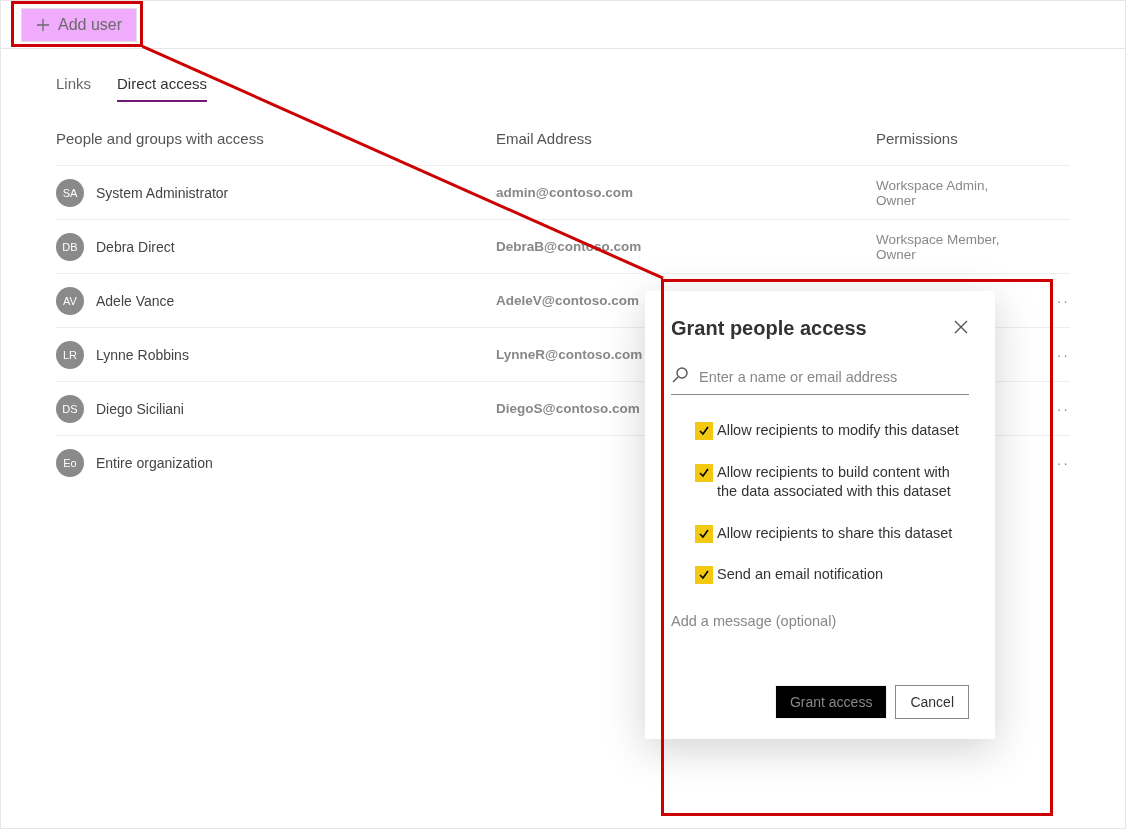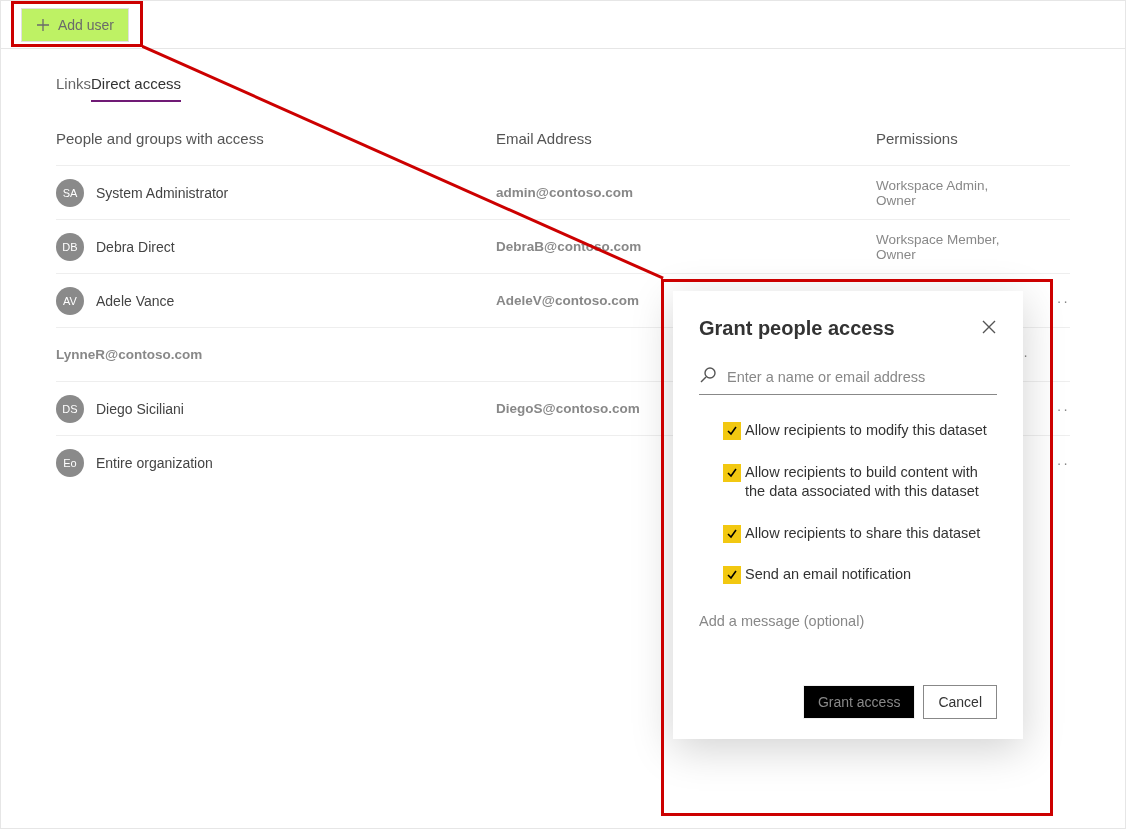--- a/index.html
+++ b/index.html
@@ -4,28 +4,28 @@
 <style>
   * { box-sizing: border-box; margin: 0; padding: 0; }
   html, body { width: 1126px; height: 829px; font-family: "Segoe UI", Arial, sans-serif; background: #ffffff; color: #323130; }
   .page { position: relative; width: 1126px; height: 829px; border: 1px solid #e6e6e6; overflow: hidden; }
 
   
   .toolbar { height: 48px; border-bottom: 1px solid #e6e6e6; display: flex; align-items: center; padding-left: 20px; }
   .add-user-btn {
     display: flex; align-items: center; gap: 8px;
     height: 34px; padding: 0 14px;
-    background: #bef264; border: 1px solid #e0e0e0;
-    color: #6a6a6a; font-size: 14px; cursor: pointer;
+    background: #f0abfc; border: 1px solid #e0e0e0;
+    color: #6a6a6a; font-size: 16px; cursor: pointer;
   }
   .plus-icon { display:inline-flex; }
   .plus-icon svg { stroke:#6a6a6a; }
 
   
-  .tabs { display: flex; padding-left: 55px; margin-top: 26px; font-size: 15px; }
+  .tabs { display: flex; gap: 26px; padding-left: 55px; margin-top: 26px; font-size: 15px; }
   .tab { color: #666; cursor: pointer; padding-bottom: 8px; }
   .tab.active { color: #333; font-weight: 500; border-bottom: 2px solid #701a75; }
 
   
   .table-wrap { margin-top: 28px; padding: 0 55px 0 55px; }
   .thead {
     display: grid;
     grid-template-columns: 440px 380px 1fr;
     color: #555; font-size: 15px; font-weight: 400;
     padding-bottom: 18px;
@@ -54,21 +54,21 @@
     position: absolute; border: 3px solid #cc0000; pointer-events: none;
   }
   .callout-line {
     position: absolute; background: #cc0000; height: 3px; transform-origin: 0 0; pointer-events:none;
   }
 
   
   .dialog {
     position: absolute;
     width: 350px;
-    left: 672px; top: 290px;
+    left: 644px; top: 290px;
     background: #fff;
     box-shadow: 0 10px 40px rgba(0,0,0,0.18);
     padding: 26px 26px 20px 26px;
   }
   .dialog-header { display:flex; justify-content: space-between; align-items: center; margin-bottom: 26px; }
   .dialog-title { font-size: 20px; font-weight: 600; color: #333; }
   .close-btn { cursor: pointer; color:#555; }
   .search-row { display:flex; align-items:center; gap:10px; border-bottom:1px solid #888; padding-bottom:6px; margin-bottom: 26px;}
   .search-input { border:none; outline:none; width:100%; font-size:14.5px; color:#444; }
   .search-input::placeholder { color:#888; }
@@ -142,20 +142,24 @@
       <div class="name-cell">
         <span class="avatar">AV</span>
         <span>Adele Vance</span>
       </div>
       <div class="email-cell">AdeleV@contoso.com</div>
       <div class="perm-cell">Reshare</div>
       <div class="more-cell">···</div>
     </div>
 
     <div class="row">
+      <div class="name-cell">
+        <span class="avatar">LR</span>
+        <span>Lynne Robbins</span>
+      </div>
       <div class="email-cell">LynneR@contoso.com</div>
       <div class="perm-cell"></div>
       <div class="more-cell">···</div>
     </div>
 
     <div class="row">
       <div class="name-cell">
         <span class="avatar">DS</span>
         <span>Diego Siciliani</span>
       </div>

